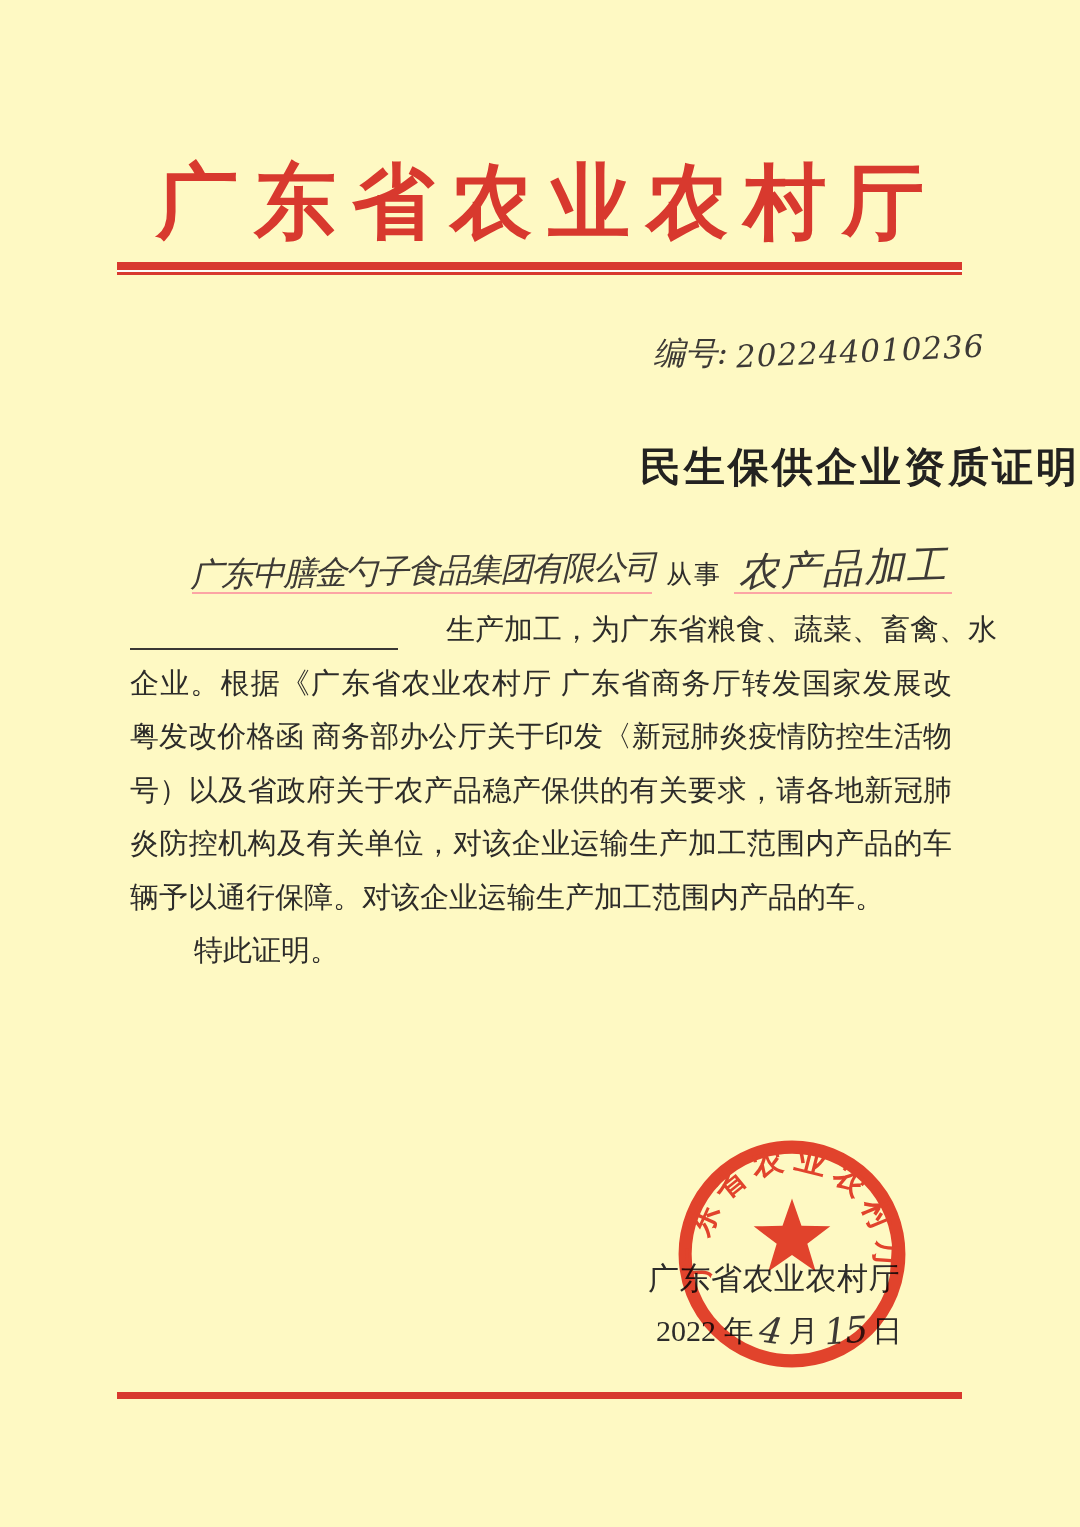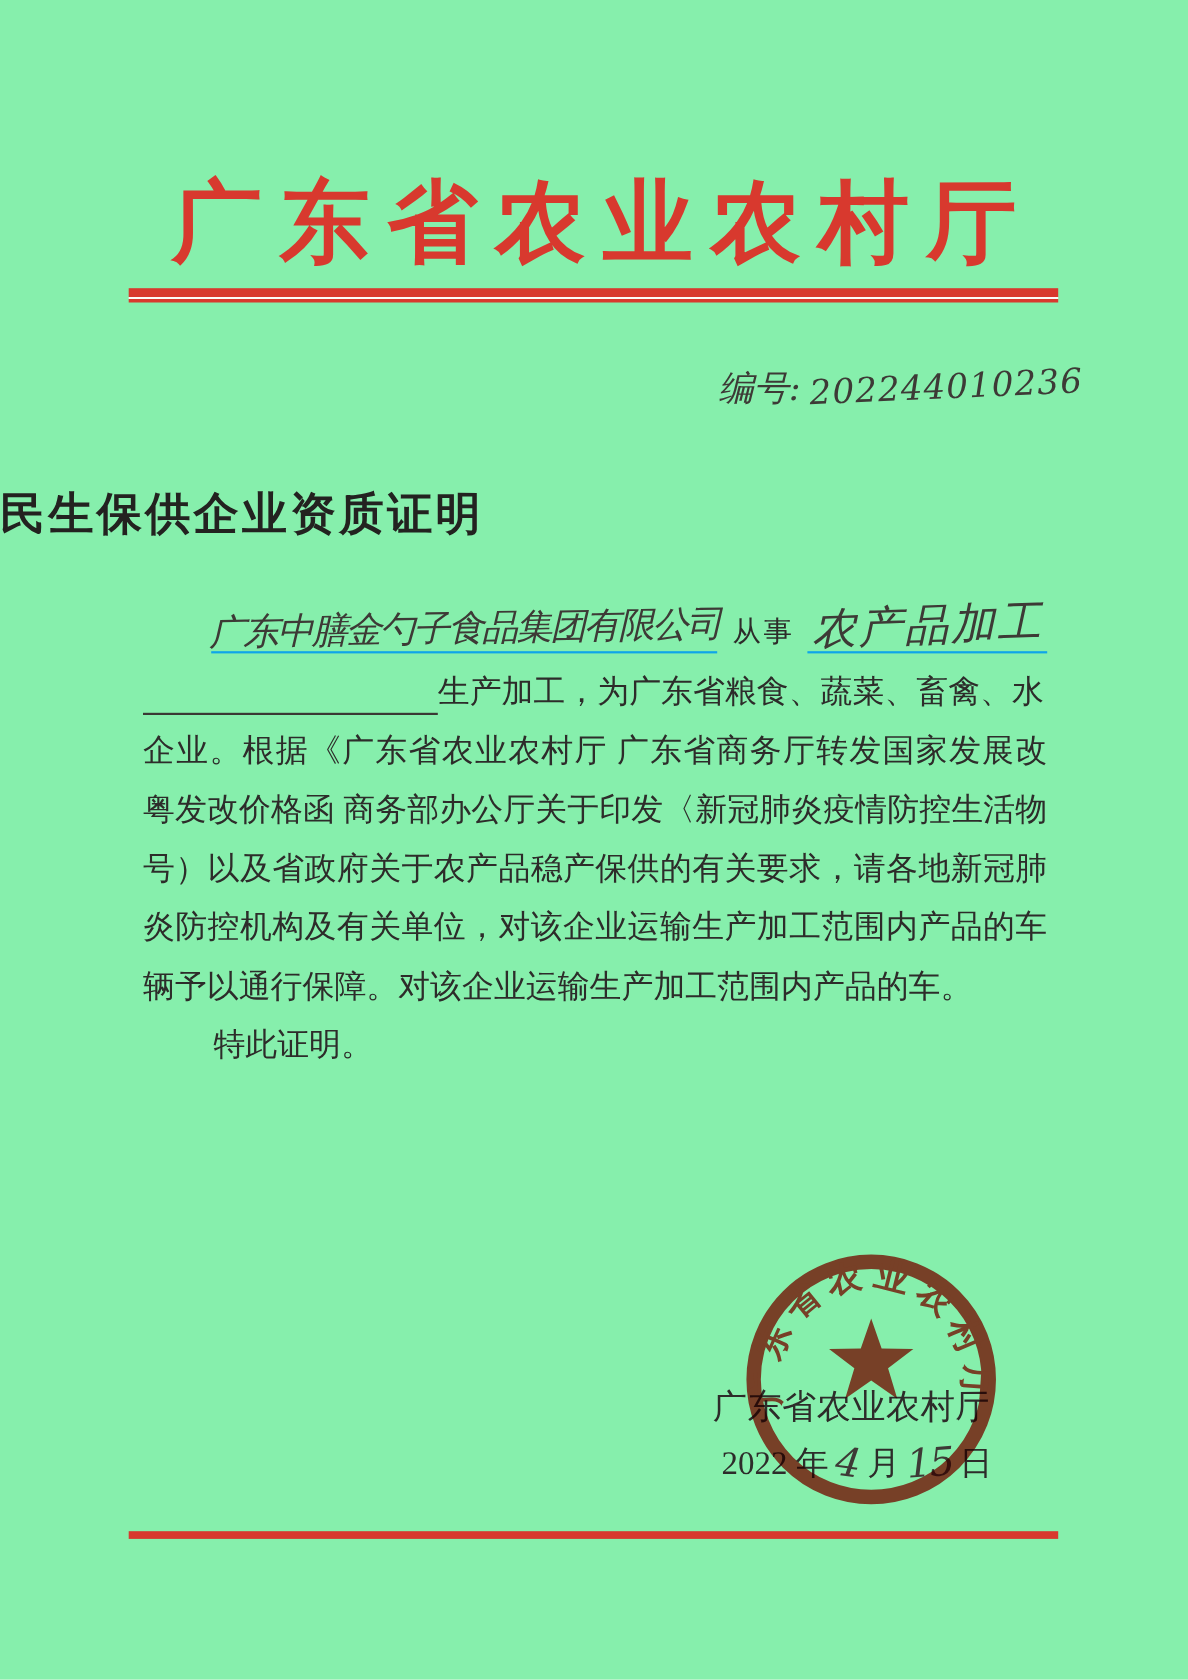--- a/index.html
+++ b/index.html
@@ -3,21 +3,21 @@
 <meta charset="utf-8">
 <style>
   html,body{margin:0;padding:0;}
   body{
     width:1080px;height:1527px;
     background:#f2f0ec;
     font-family:"Liberation Serif","DejaVu Serif",serif;
   }
   .page{
     position:relative;width:1080px;height:1527px;overflow:hidden;
-    background:#86efac;
+    background:#fef9c3;
     color:#2d2c2a;
   }
   
   .header-title{
     position:absolute;left:0;top:148px;width:1080px;margin:0;
     text-align:center;
     font-size:82px;font-weight:700;
     letter-spacing:16px;padding-left:16px;box-sizing:border-box;
     color:#d8392e;
   }
@@ -38,30 +38,30 @@
     font-family:"DejaVu Serif","Liberation Serif",serif;
     font-style:italic;color:#3d3a36;
   }
   .doc-no .hand-value{
     display:inline-block;font-size:31px;letter-spacing:1px;
     transform:rotate(-2.5deg) translateY(-2px);
   }
   
   .doc-title{
     position:absolute;left:0;top:440px;width:1080px;margin:0;
-    text-align:left;font-size:41px;font-weight:700;
+    text-align:right;font-size:41px;font-weight:700;
     letter-spacing:3px;color:#232220;
   }
   
   .fill-line{
     position:absolute;left:130px;top:530px;width:822px;height:64px;
     display:flex;align-items:flex-end;
   }
   .blank{
-    border-bottom:2px solid #0ea5e9;
+    border-bottom:2px solid #fca5a5;
     text-align:center;box-sizing:border-box;
   }
   .blank-company{width:460px;margin-left:62px;height:62px;display:flex;align-items:flex-end;justify-content:center;}
   .company-hand{
     display:inline-block;font-size:33px;letter-spacing:-2px;white-space:nowrap;
     transform:rotate(-1deg) translateY(2px);
   }
   .engage{
     font-size:26px;margin:0 12px 2px 14px;white-space:nowrap;letter-spacing:2px;
   }
@@ -73,21 +73,21 @@
   
   .body-text{
     position:absolute;left:130px;top:603px;width:822px;
     font-size:29px;line-height:53.5px;color:#2d2c2a;
   }
   .body-row{height:53.5px;white-space:nowrap;}
   .body-row.just{
     white-space:normal;
     text-align:justify;text-align-last:justify;
   }
-  .row-first{display:flex;align-items:flex-end;}
+  .row-first{display:flex;align-items:flex-end;gap:48px;}
   .blank-empty{
     width:268px;height:44px;border-bottom:2px solid #3a3834;
     margin-bottom:7px;flex:none;
   }
   .closing-row{text-indent:64px;}
   
   .issuer{
     position:absolute;left:648px;top:1258px;
     font-size:31px;letter-spacing:0.5px;white-space:nowrap;color:#2d2c2a;
   }

